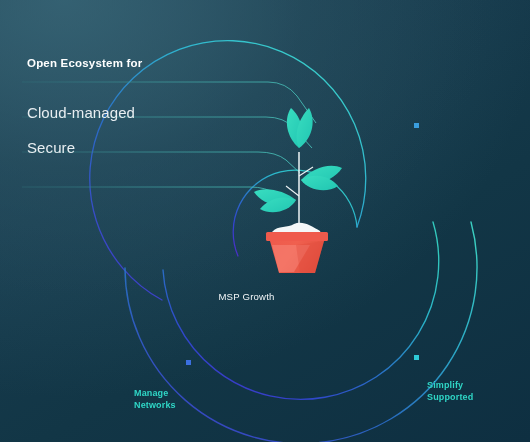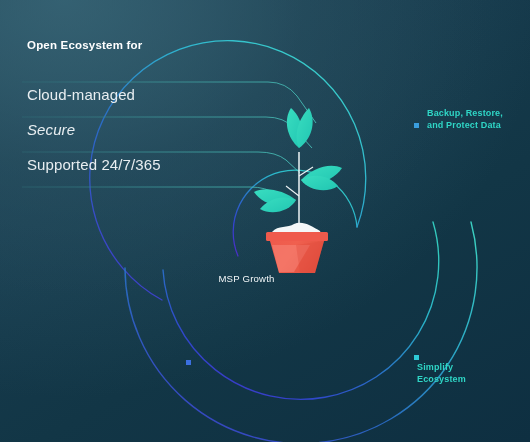--- a/index.html
+++ b/index.html
@@ -12,53 +12,53 @@
   #stage {
     position:absolute; inset:0;
     width:530px; height:442px;
     background:
       radial-gradient(ellipse 120% 100% at 12% 0%, rgba(46,86,102,0.95) 0%, rgba(30,64,80,0.5) 38%, rgba(19,47,62,0) 68%),
       linear-gradient(150deg, #1e4052 0%, #173b4d 32%, #123646 62%, #0e2f41 100%);
     overflow:hidden;
   }
   #art { position:absolute; inset:0; }
 
-  .txt { position:absolute; }
+  .txt { position:absolute;margin-top:18px; }
 
   #title {
     left:27px; top:38px;
     color:#ffffff;
     font-size:11.5px;
     font-weight:bold;
     line-height:14.5px;
     letter-spacing:0.2px;
   }
 
   .feat {
     left:27px;
     color:#e8eef1;
     font-size:15px;
     letter-spacing:0.1px;
     white-space:nowrap;
   }
   #feat0 { top:86px; }
-  #feat1 { top:121px;font-style:italic; }
+  #feat1 { top:121px; }
   #feat2 { top:156px; }
   #feat3 { top:191px; }
 
   .outer {
     color:#2fd6c6;
     font-size:9px;
     font-weight:bold;
     line-height:11.5px;
     letter-spacing:0.15px;
     white-space:nowrap;
   }
   #out0 { left:427px; top:108px; }
-  #out1 { left:417px; top:362px; }
+  #out1 { left:427px; top:362px; }
   #out2 { left:134px; top:370px; }
 
   #center-label {
     left:0; top:273px; width:530px;
     text-align:center;
     color:#f2f6f8;
     font-size:9.6px;
     letter-spacing:0.2px;
   }
   #center-label span { position:relative; left:-31px;padding-left:25px; }
@@ -150,30 +150,29 @@
       <path d="M 296 245 L 324 241 L 315 273 L 300 273 Z" fill="#df4b3c" opacity="0.35"></path>
     </g>
   </svg>
 
   <div class="txt" id="title">
     <div>Open Ecosystem for</div>
   </div>
 
   <div class="txt feat" id="feat0">Cloud-managed</div>
   <div class="txt feat" id="feat1">Secure</div>
-  <div class="txt feat" id="feat2">Supported 24/7/365</div>
 
-  <div class="txt outer" id="out0">
-    <div>Backup, Restore,</div>
-    <div>and Protect Data</div>
-  </div>
 
   <div class="txt outer" id="out1">
     <div>Simplify</div>
-    <div>Ecosystem</div>
+    <div>Supported</div>
   </div>
 
+  <div class="txt outer" id="out2">
+    <div>Manage</div>
+    <div>Networks</div>
+  </div>
 
   <div class="txt" id="center-label">
     <span>MSP Growth</span>
   </div>
 
 </div>
 
 </body></html>

